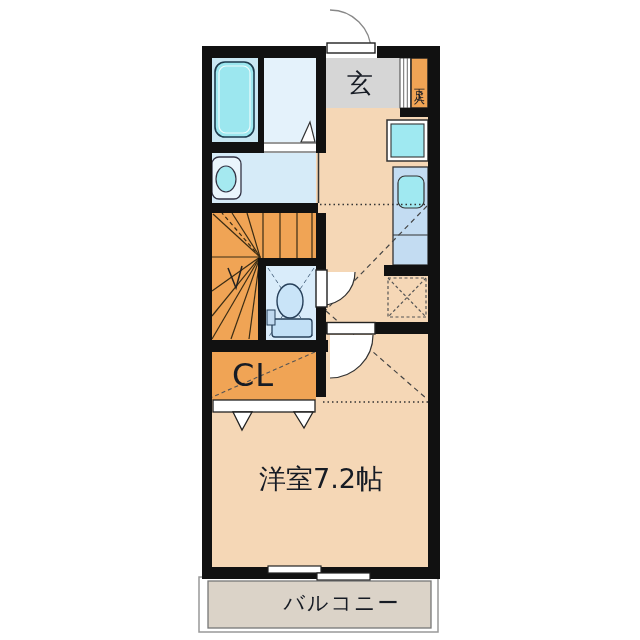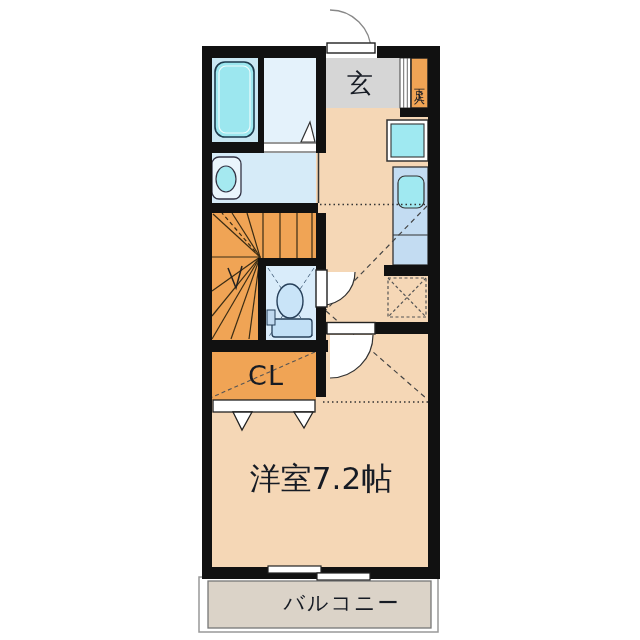--- a/index.html
+++ b/index.html
@@ -3,22 +3,22 @@
 <meta charset="utf-8">
 <style>
   html,body{margin:0;padding:0;background:#fff;}
   .canvas{position:relative;width:640px;height:640px;background:#ffffff;overflow:hidden;
           font-family:"DejaVu Sans", sans-serif;}
   .canvas svg{position:absolute;left:0;top:0;}
   .label{position:absolute;transform:translate(-50%,-50%);color:#161b24;white-space:nowrap;
          font-family:"DejaVu Sans", sans-serif;font-weight:500;line-height:1;}
   .label-entrance{font-size:26px;}
   .label-shoe{font-size:11px;writing-mode:vertical-rl;text-orientation:upright;letter-spacing:2px;}
-  .label-cl{font-size:27px;letter-spacing:1px;margin-left:13px;}
-  .label-room{font-size:31px;}
+  .label-cl{font-size:32px;letter-spacing:1px;}
+  .label-room{font-size:27px;}
   .label-balcony{font-size:21px;letter-spacing:2px;margin-left:24px;}
 </style>
 </head>
 <body>
 
 <div class="canvas">
 <svg width="640" height="640" viewBox="0 0 640 640">
 
   <rect x="0" y="0" width="640" height="640" fill="#ffffff"></rect>
 

